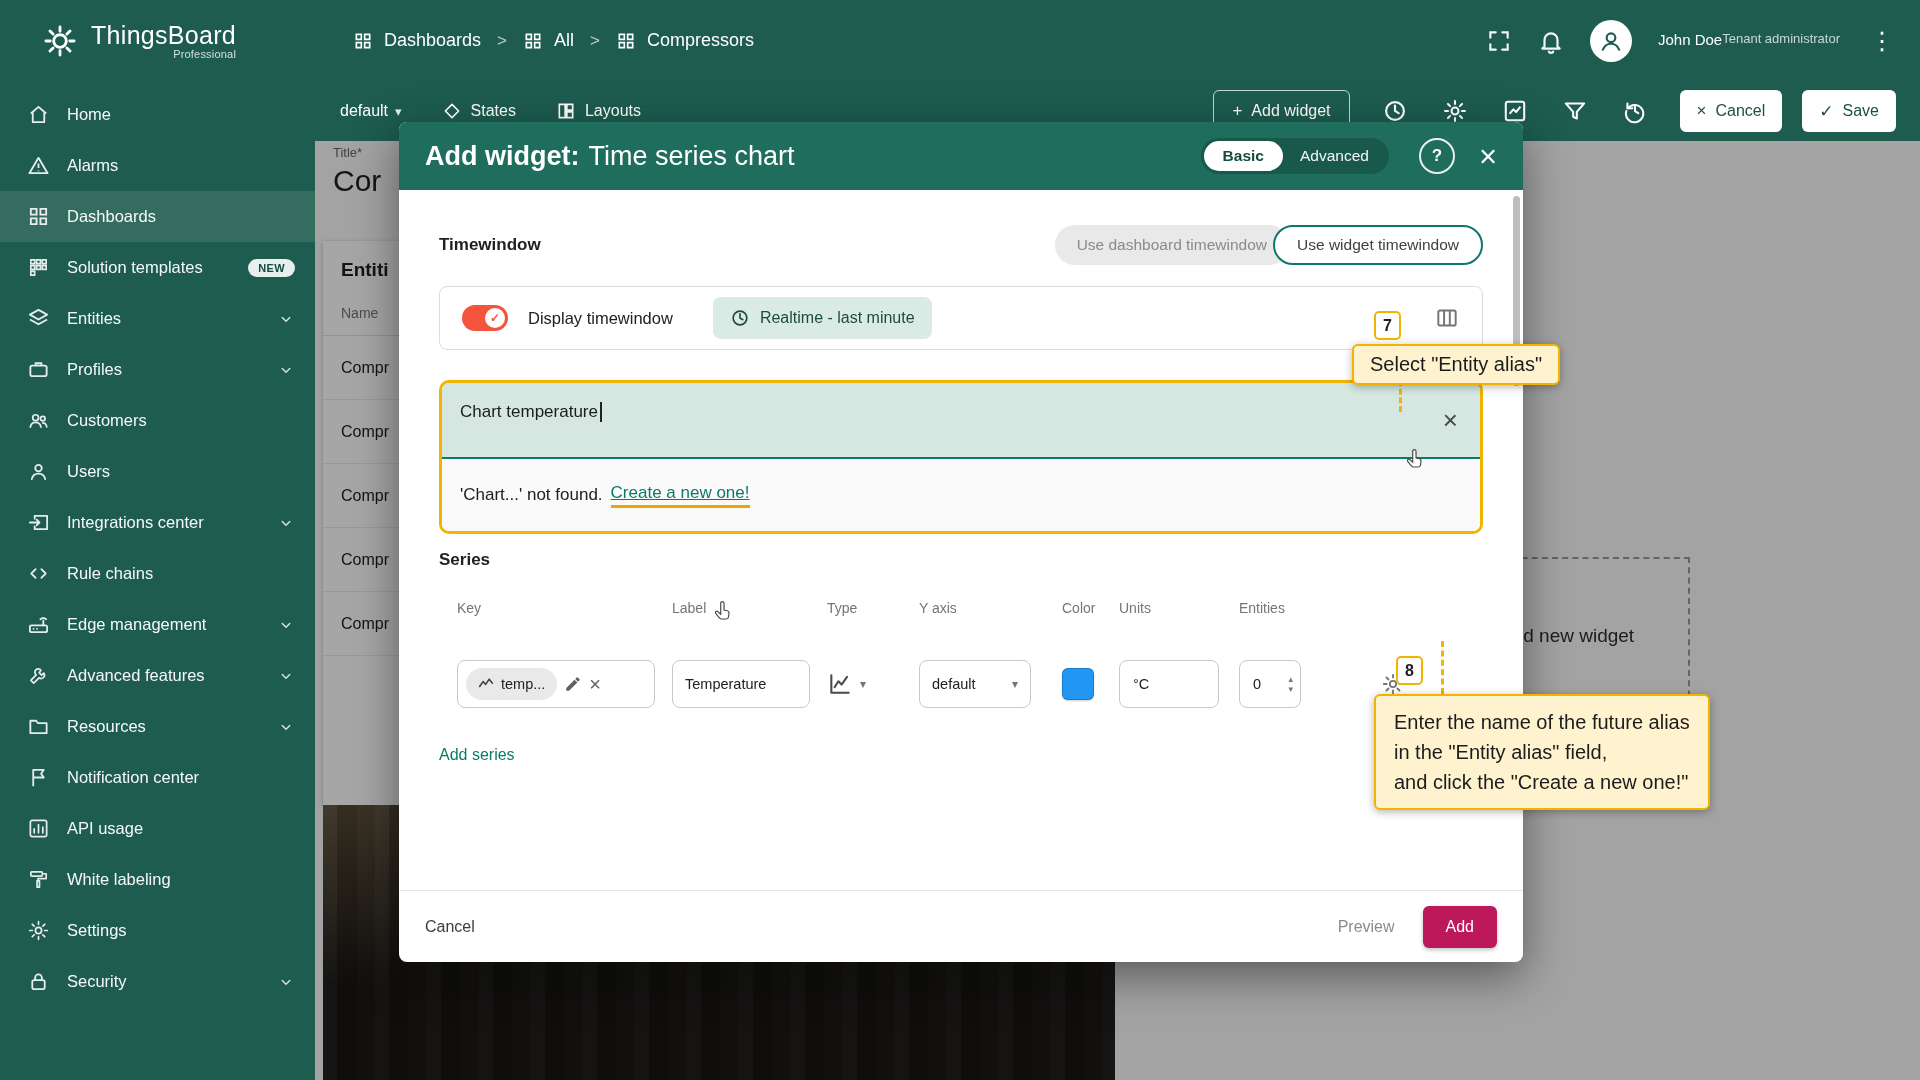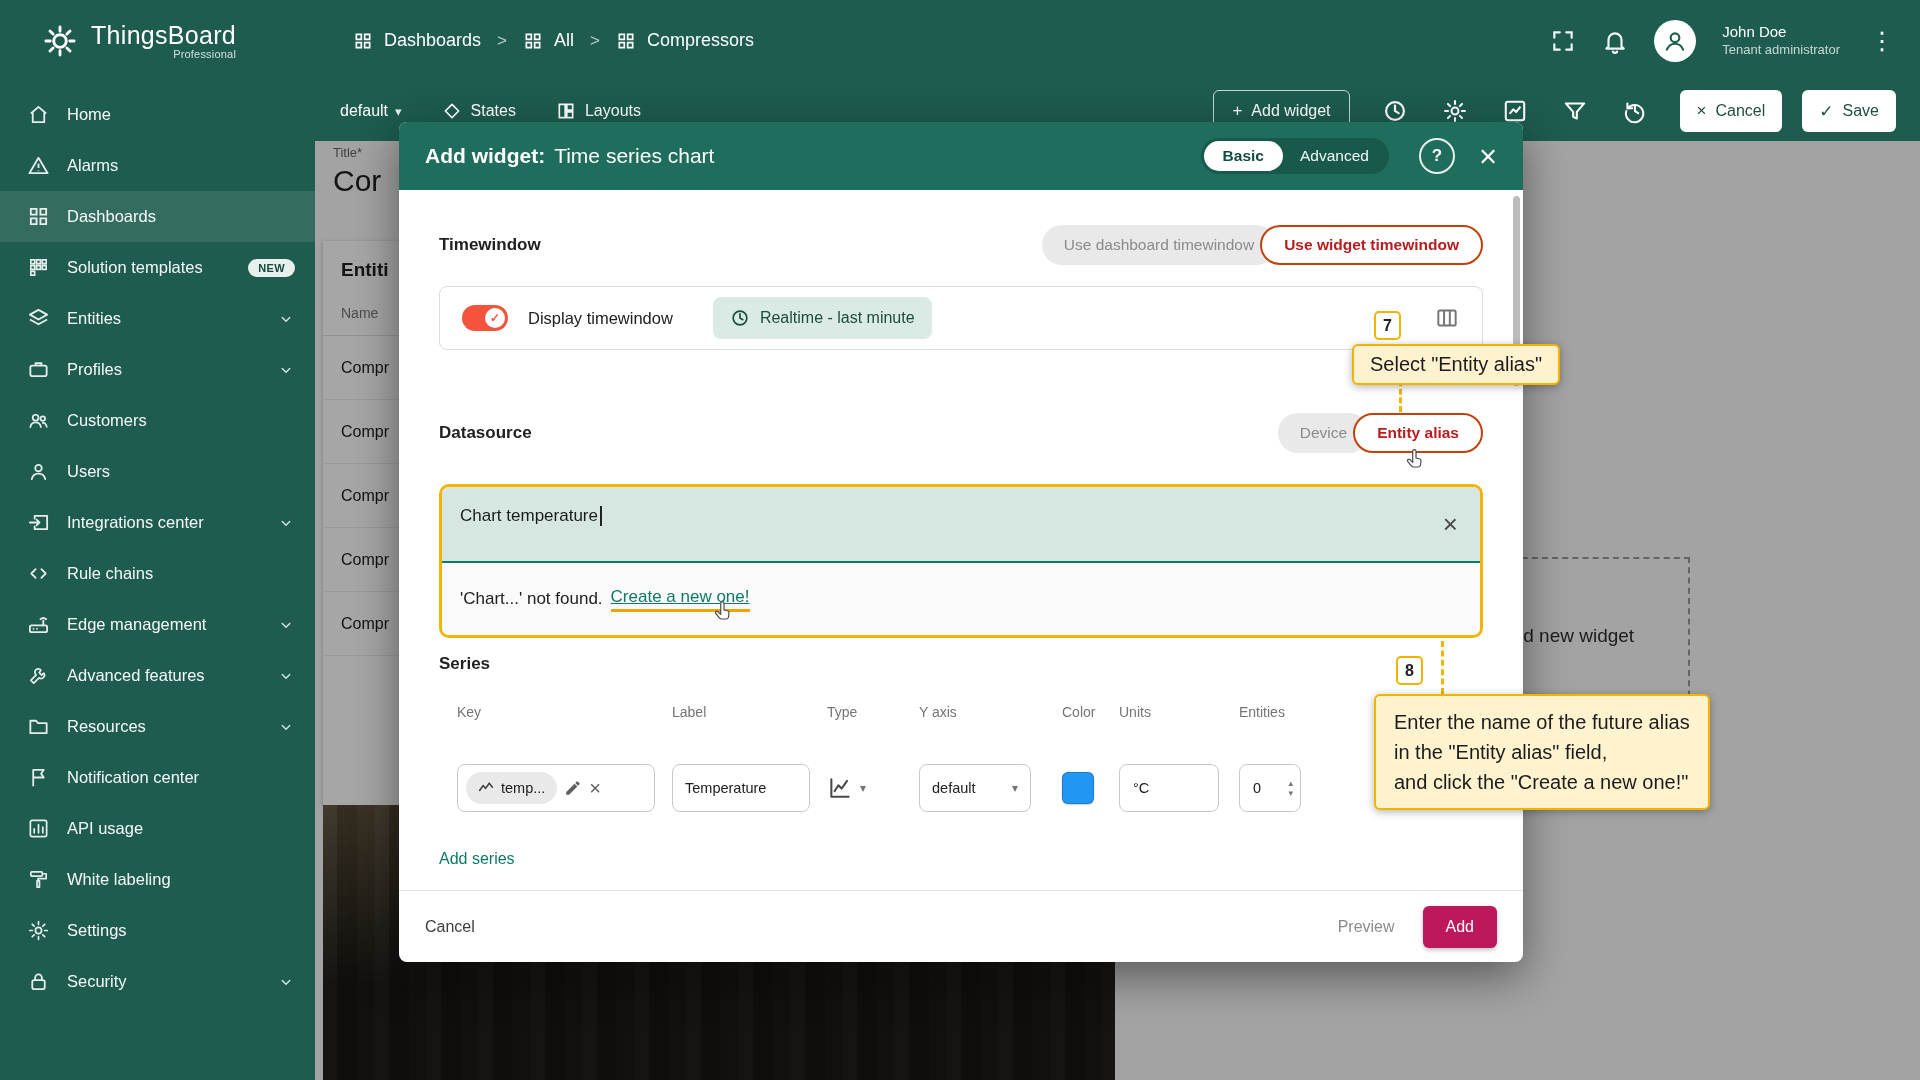--- a/index.html
+++ b/index.html
@@ -14,21 +14,21 @@
   .logo { width:315px; flex:none; display:flex; align-items:center; gap:13px; padding-left:42px; }
   .logo-text { display:flex; flex-direction:column;justify-content:center; }
   .logo-name { font-size:25px; font-weight:500; letter-spacing:.3px; }
   .logo-sub { font-size:11px; color:rgba(255,255,255,.8); align-self:flex-end; margin-top:-2px; letter-spacing:.2px; }
   .crumbs { display:flex; align-items:center; gap:16px; margin-left:38px; }
   .crumb { display:flex; align-items:center; gap:11px; font-size:18px; }
   .crumb-sep { color:rgba(255,255,255,.7); font-size:17px; }
   .top-actions { margin-left:auto; display:flex; align-items:center; gap:26px; padding-right:22px; }
   .tb-iconbtn { color:#fff; opacity:.95; }
   .avatar { width:42px; height:42px; border-radius:50%; background:#fff; display:grid; place-items:center; color:#1D5C4F; }
-  .user-block { display:flex; flex-direction:column; line-height:1.25; }
+  .user-block { display:flex; flex-direction:row; line-height:1.25; }
   .user-name { font-size:15px; }
   .user-role { font-size:13px; color:rgba(255,255,255,.75); }
   .kebab { font-size:24px; padding:0 4px; }
 
   
   .sidebar { position:absolute; left:0; top:81px; bottom:0; width:315px; background:#1D5C4F; z-index:6; padding-top:8px; }
   .side-item { height:51px; display:flex; align-items:center; gap:17px; padding:0 20px 0 27px; color:rgba(255,255,255,.96); font-size:16.5px; cursor:pointer; white-space:nowrap; }
   .side-item .ic { flex:none; opacity:.92; }
   .side-item.active { background:rgba(255,255,255,.1); }
   .chev { margin-left:auto; opacity:.85; }
@@ -62,34 +62,34 @@
       linear-gradient(180deg, rgba(150,115,60,.25), rgba(0,0,0,.6) 65%),
       repeating-linear-gradient(90deg, #55504a 0 14px, #3b372f 14px 34px, #474239 34px 52px),
       linear-gradient(180deg, #6b665c, #14110c); }
 
   
   .overlay { position:absolute; left:315px; top:141px; right:0; bottom:0; background:rgba(0,0,0,.35); z-index:10; }
 
   
   .dialog { position:absolute; left:399px; top:122px; width:1124px; height:840px; background:#fff; border-radius:8px; box-shadow:0 14px 45px rgba(0,0,0,.45); z-index:20; }
   .dlg-header { height:68px; background:#1F6D5C; border-radius:8px 8px 0 0; display:flex; align-items:center; padding:0 26px; color:#fff; }
-  .dlg-title { font-size:21px; display:flex; gap:9px; align-items:baseline; }
+  .dlg-title { font-size:27px; display:flex; gap:9px; align-items:baseline; }
   .dlg-title .pre { font-weight:600; }
   .mode-toggle { margin-left:auto; background:rgba(0,0,0,.18); border-radius:19px; padding:3px; display:flex; align-items:center; }
   .mode-basic { background:#fff; color:#124C40; border-radius:16px; padding:6px 19px; font-size:15.5px; font-weight:600; }
   .mode-adv { color:rgba(255,255,255,.95); padding:6px 17px; font-size:15.5px; }
   .help-btn { width:36px; height:36px; border:2px solid rgba(255,255,255,.9); border-radius:50%; display:grid; place-items:center; font-size:17px; font-weight:700; margin-left:30px; }
   .close-btn { font-size:31px; margin-left:24px; line-height:1; font-weight:300; }
   .dlg-body { padding:34px 40px 0; position:relative; }
   .sec-row { display:flex; align-items:center; justify-content:space-between; height:42px; }
   .sec-heading { font-size:17px; font-weight:600; color:#212121; }
   .pill-toggle { display:flex; align-items:center; }
   .pill { height:40px; display:flex; align-items:center; padding:0 22px; border-radius:20px; font-size:15.5px; }
   .pill.off { background:#E9E9E9; color:#8a8a8a; }
-  .pill.on { background:#fff; border:2px solid #c2410c; color:#b91c1c; font-weight:700; margin-left:-16px; position:relative; }
+  .pill.on { background:#fff; border:2px solid #0f766e; color:#404040; font-weight:400; margin-left:-16px; position:relative; }
   .tw-box { margin-top:20px; border:1px solid #DCDCDC; border-radius:8px; height:64px; display:flex; align-items:center; padding:0 22px; }
   .switch { width:46px; height:26px; border-radius:13px; background:#F4543C; position:relative; flex:none; }
   .switch .knob { position:absolute; right:3px; top:3px; width:20px; height:20px; border-radius:50%; background:#fff; display:grid; place-items:center; color:#F4543C; font-size:12px; font-weight:700; }
   .tw-display-label { font-size:16.5px; margin-left:20px; }
   .realtime-chip { background:#D9EBE4; border-radius:8px; height:42px; display:flex; align-items:center; gap:10px; padding:0 17px; color:#1E4B3F; font-size:16px; font-weight:500; margin-left:40px; }
   .columns-btn { margin-left:auto; color:#757575; }
   .ds-row { margin-top:62px; }
   .alias-block { margin-top:30px; border:3px solid #F2B400; border-radius:10px; overflow:hidden; }
   .alias-field { background:#D5E7E0; height:76px; padding:12px 18px 0; border-bottom:2px solid #0C7A67; position:relative; }
   .alias-label { font-size:13px; color:#0B7060; }
@@ -546,27 +546,20 @@
           <span>Realtime - last minute</span>
         </span>
         <span class="columns-btn clickable">
             <svg width="26" height="26" viewBox="0 0 24 24" fill="none" stroke="currentColor" stroke-width="1.8">
               <rect x="4" y="5" width="16" height="14" rx="1.5"></rect>
               <path d="M9.3 5v14M14.6 5v14"></path>
             </svg>
           </span>
       </div>
 
-      <div class="sec-row ds-row">
-        <span class="sec-heading">Datasource</span>
-        <span class="pill-toggle">
-          <span class="pill off clickable">Device</span>
-          <span class="pill on clickable">Entity alias</span>
-        </span>
-      </div>
 
       <div class="alias-block">
         <div class="alias-field">
           <div class="alias-value">
             <span>Chart temperature</span>
             <span class="caret-bar"></span>
           </div>
           <span class="alias-clear clickable">×</span>
         </div>
         <div class="alias-dropdown clickable">

